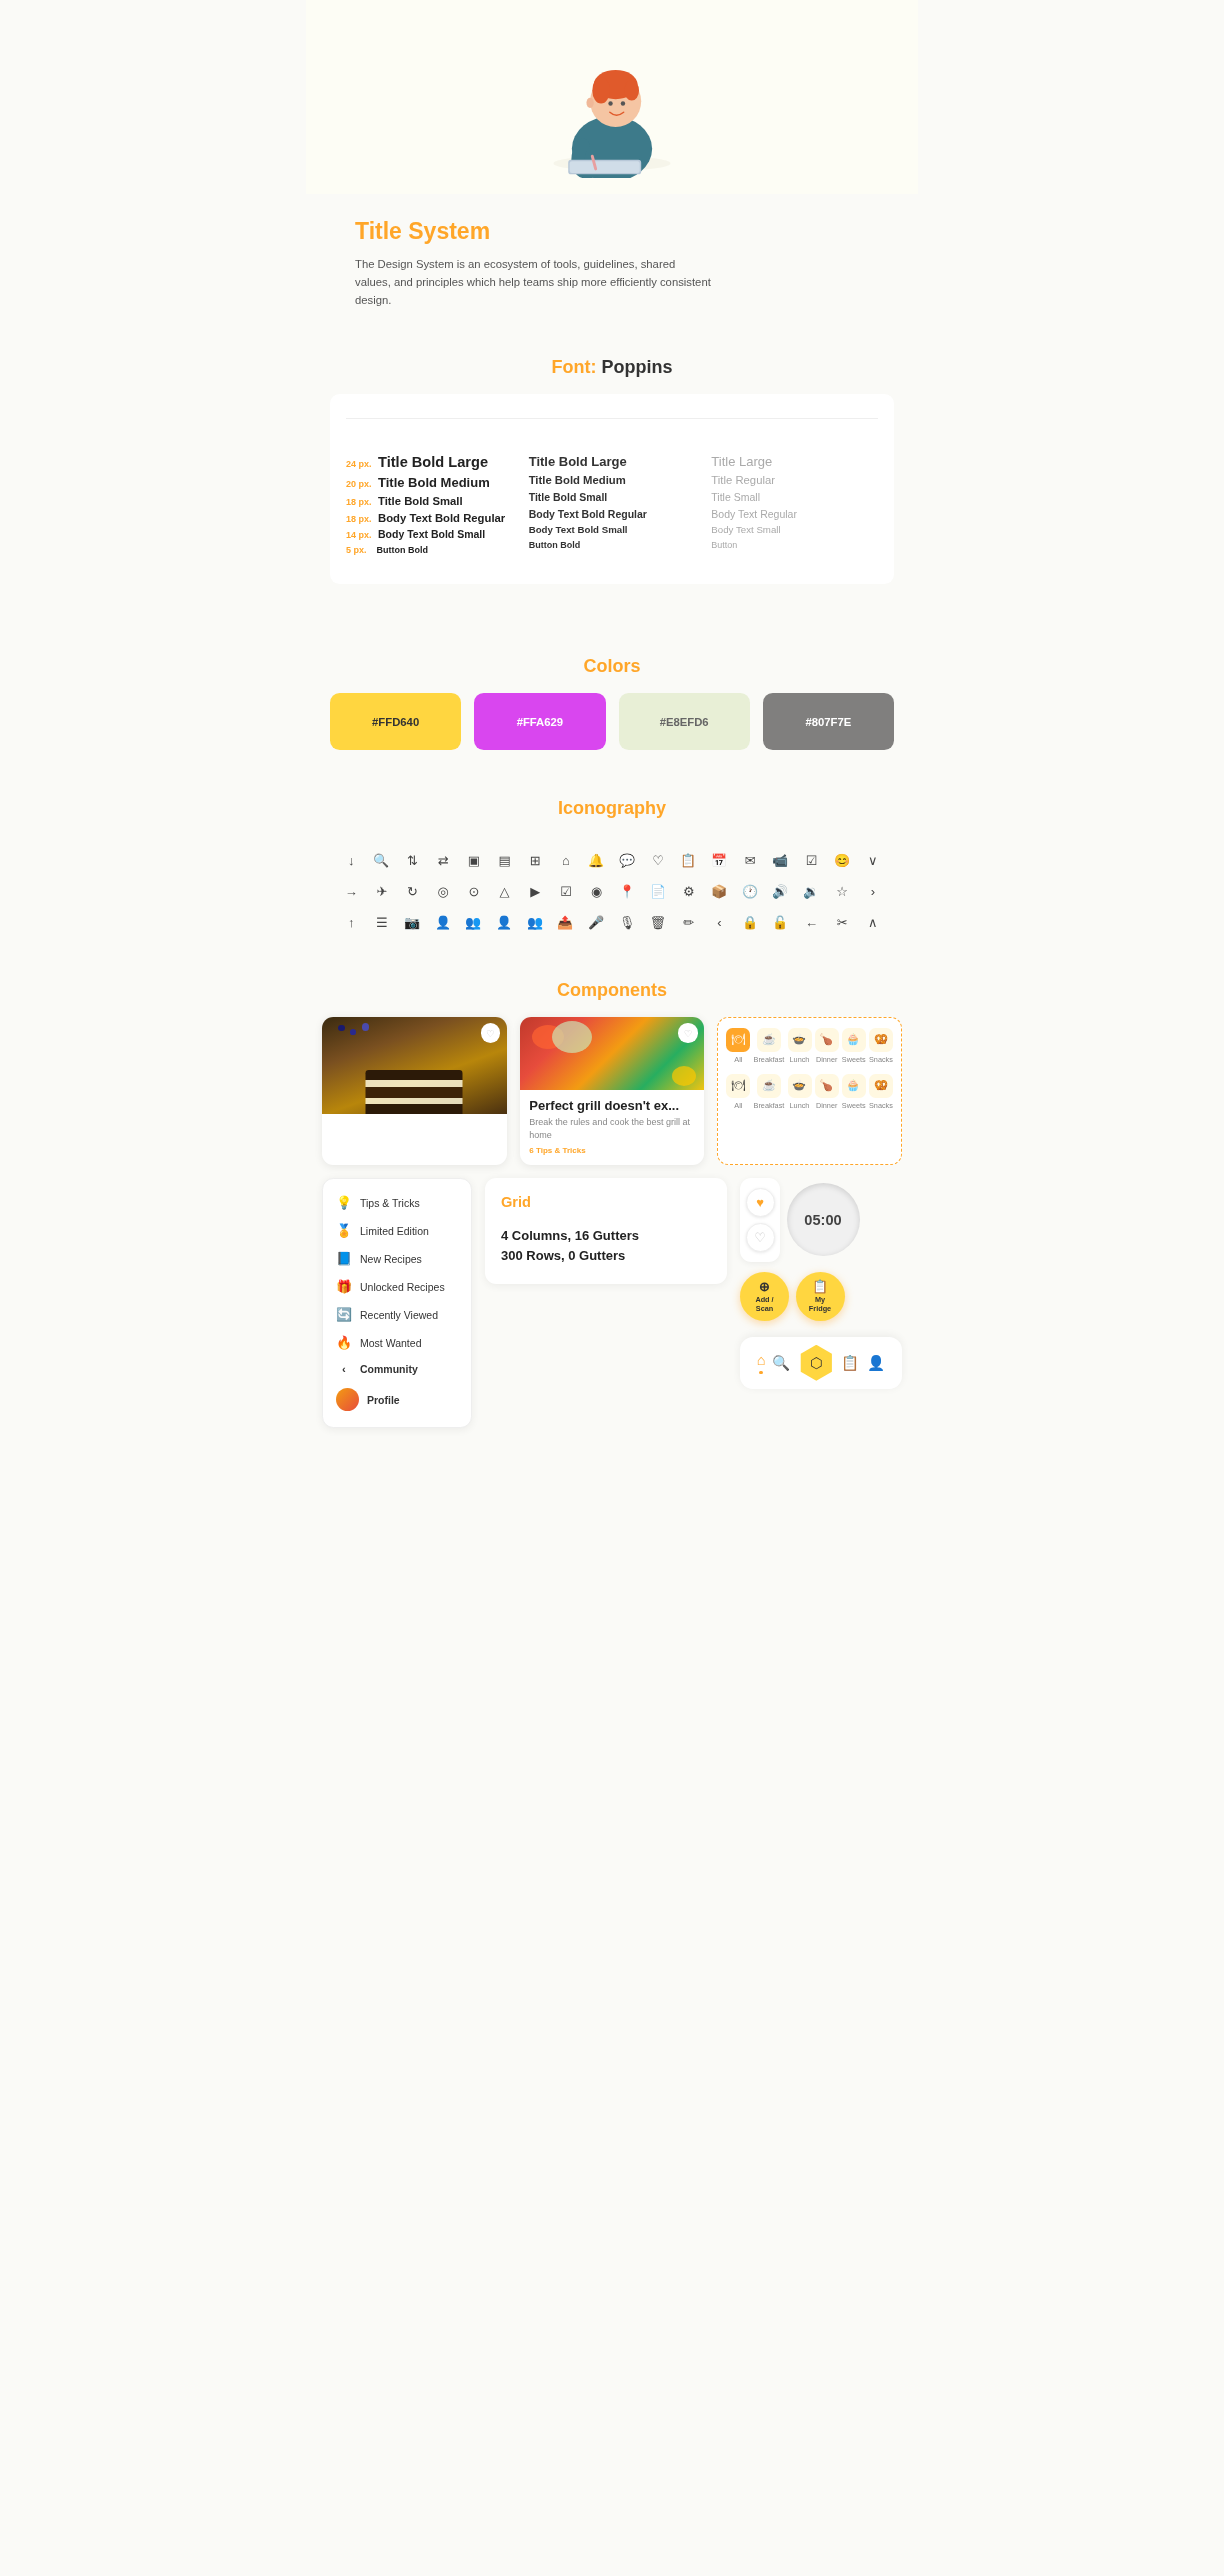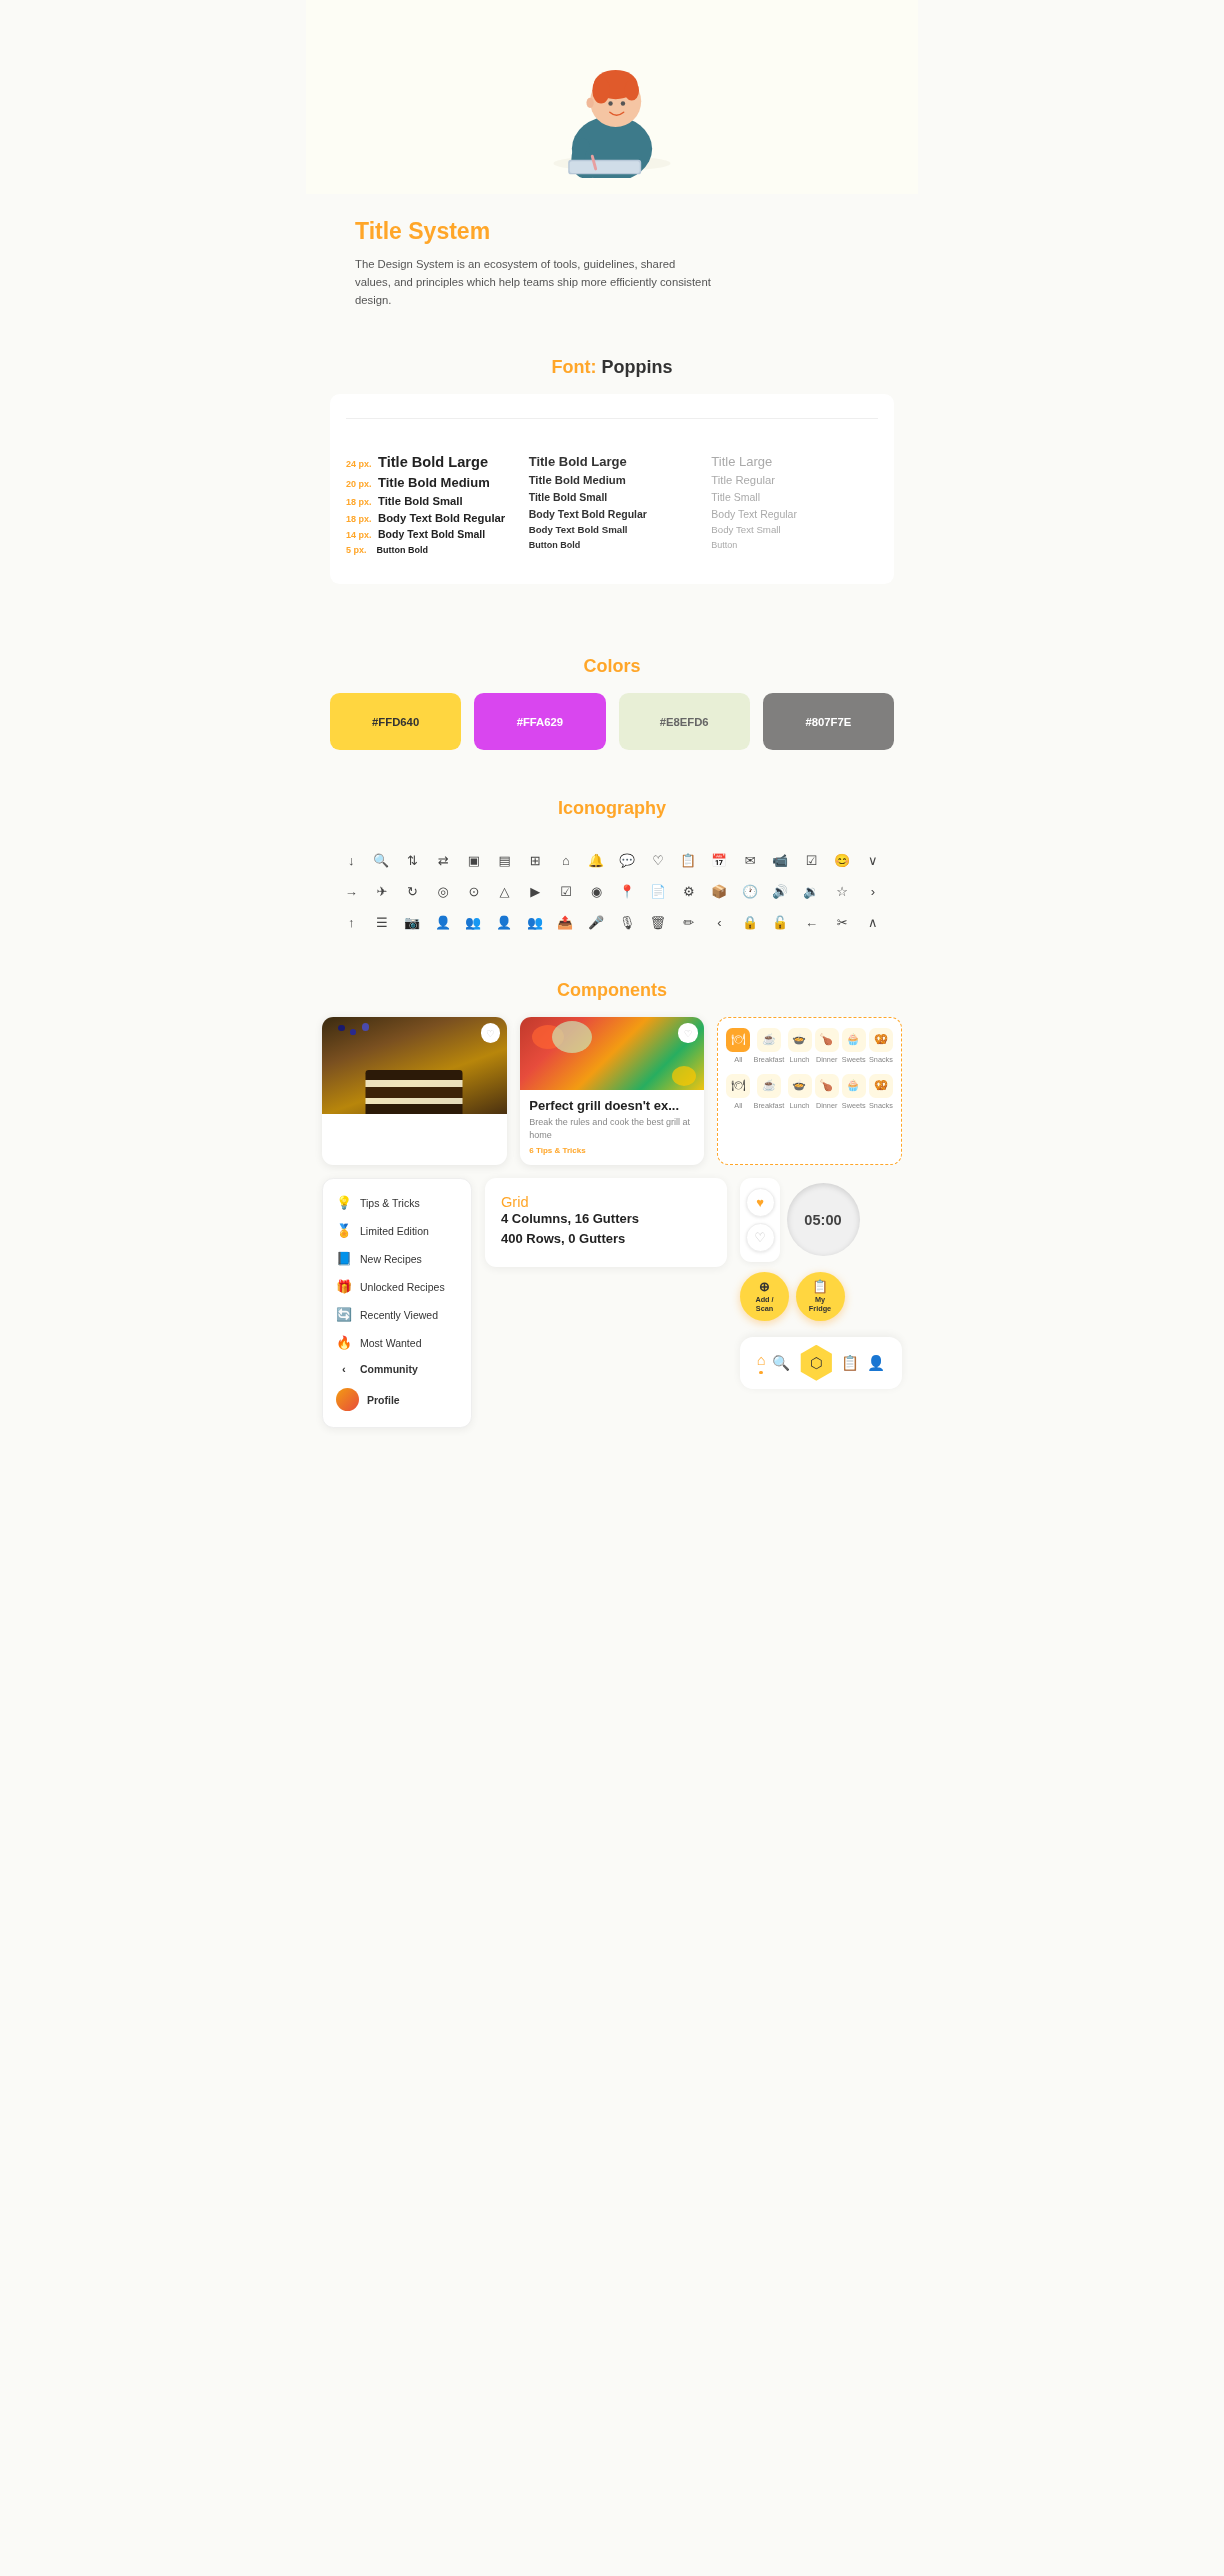--- a/index.html
+++ b/index.html
@@ -285,23 +285,23 @@
       border-radius: 11.3px;
       padding: 16px;
       display: flex;
       flex-direction: column;
       justify-content: center;
       align-items: flex-start;
       box-shadow: 0 1.6px 8px rgba(0,0,0,0.06);
     }
     .grid-title {
       font-size: 14.6px;
-      font-weight: 400;
+      font-weight: 700;
       color: #FFA629;
-      margin-bottom: 1px;
+      margin-bottom: 18px;
     }
     .grid-stat {
       font-size: 13px;
       font-weight: 700;
       color: #222;
       margin-bottom: 4.9px;
     }
     .heart-buttons {
       background: #fff;
       border-radius: 11.3px;
@@ -728,21 +728,21 @@
           <div class="nav-avatar"></div>
           <span style="font-weight:700;">Profile</span>
         </div>
       </div>
     </div>
 
     <div class="middle-grid-col">
       <div class="grid-info">
         <div class="grid-title">Grid</div>
         <div class="grid-stat">4 Columns, 16 Gutters</div>
-        <div class="grid-stat">400 Rows, 0 Gutters</div>
+        <div class="grid-stat">300 Rows, 0 Gutters</div>
       </div>
     </div>
 
     <div class="right-timer-col">
 
       <div class="timer-section">
         <div class="heart-buttons">
           <div class="heart-btn">♥</div>
           <div class="heart-btn" style="color:#ccc;">♡</div>
         </div>

